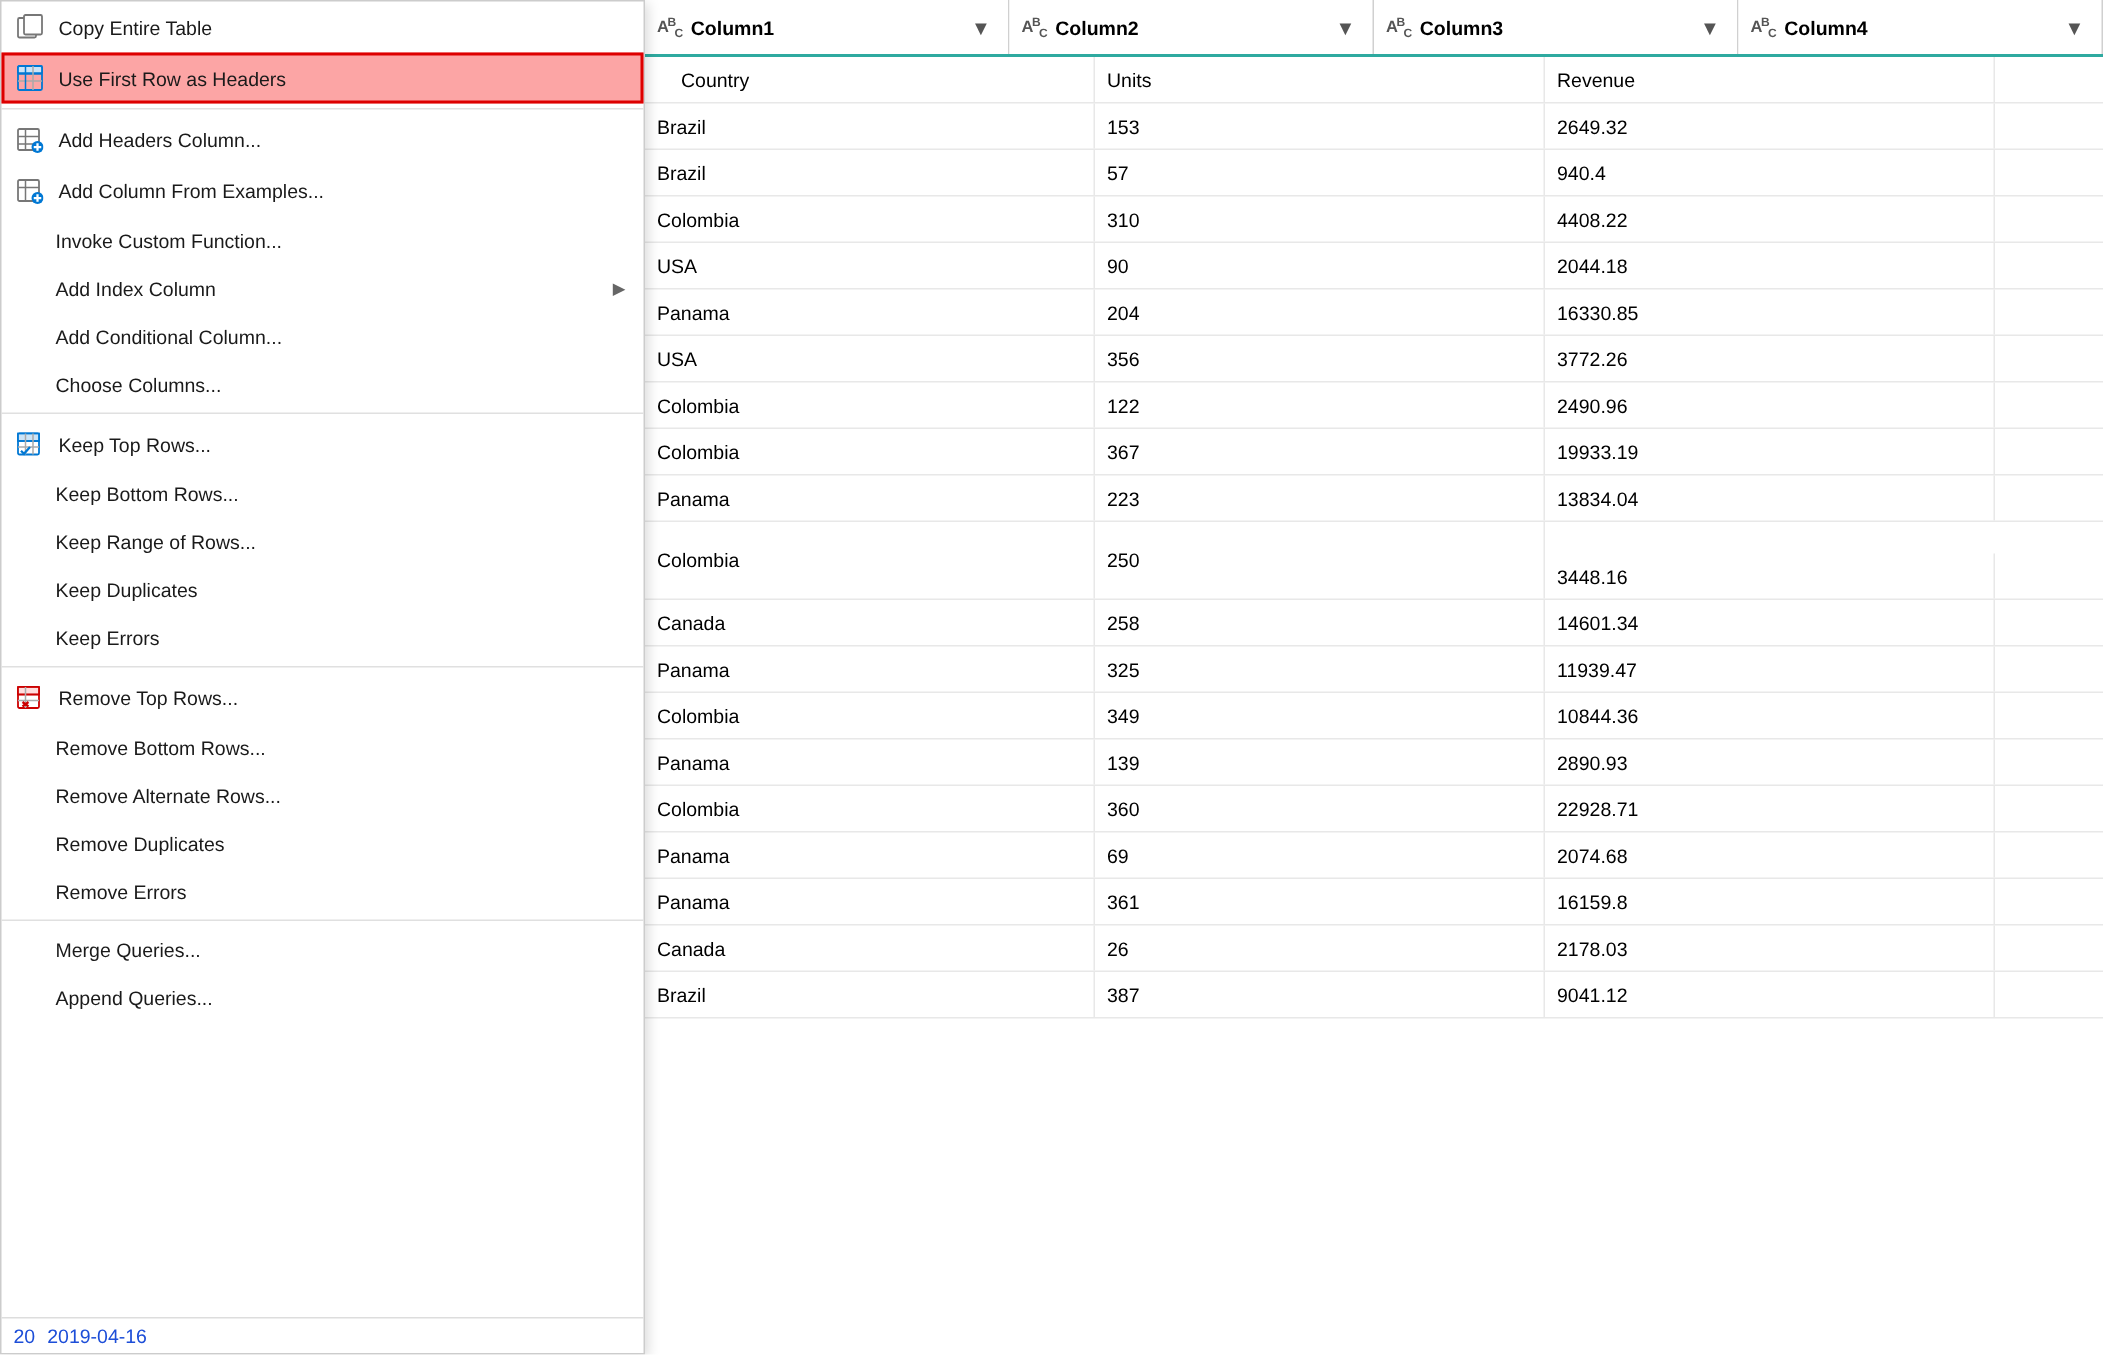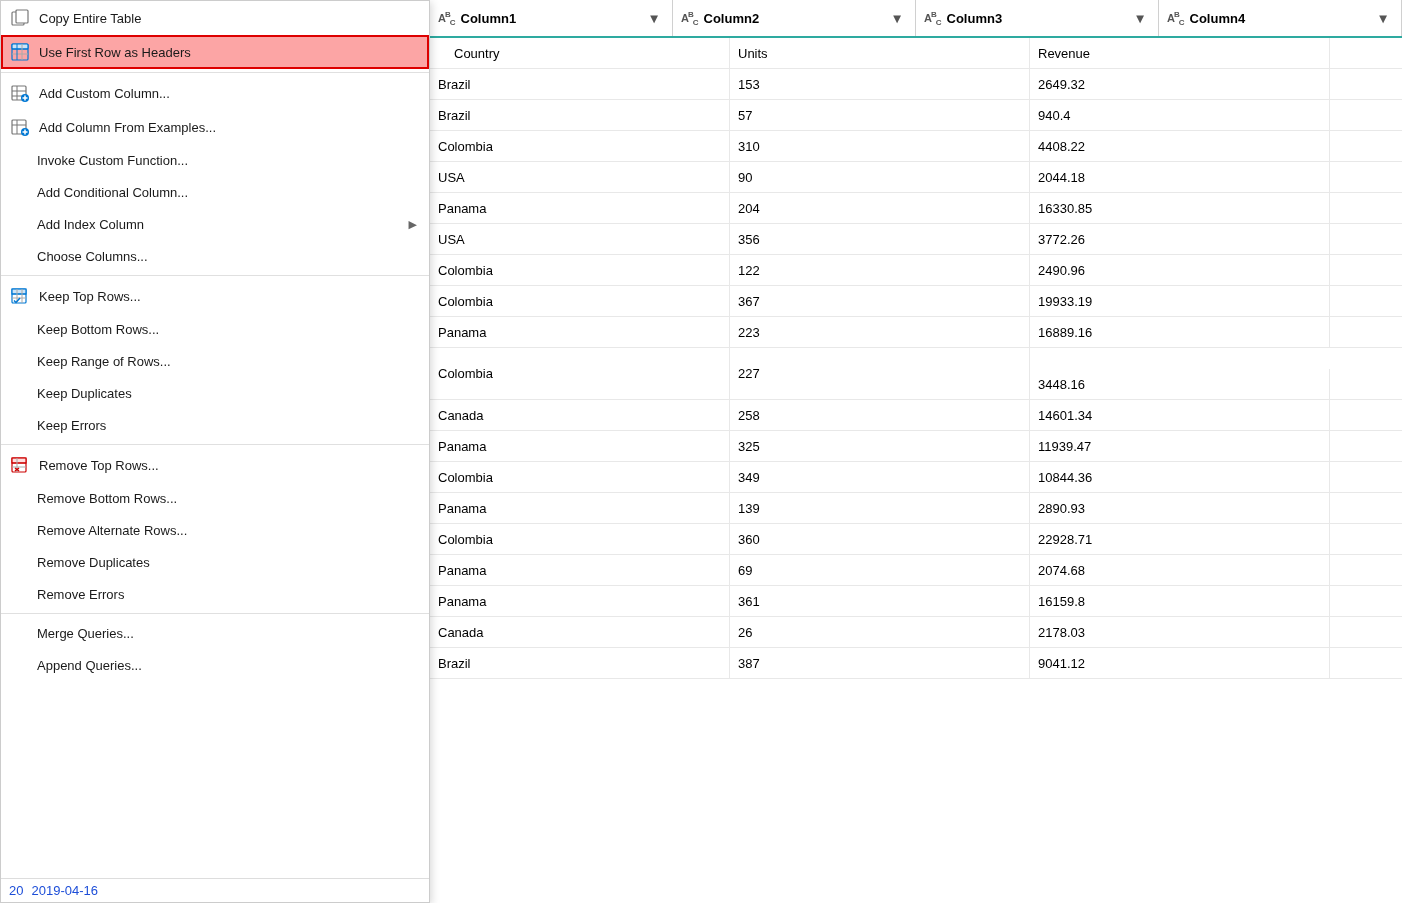--- a/index.html
+++ b/index.html
@@ -215,44 +215,44 @@
             <svg width="18" height="18" viewBox="0 0 18 18" fill="none" xmlns="http://www.w3.org/2000/svg">
       <rect x="1" y="2" width="14" height="14" rx="1" stroke="#777" stroke-width="1.2" fill="none"></rect>
       <line x1="1" y1="7" x2="15" y2="7" stroke="#777" stroke-width="1"></line>
       <line x1="1" y1="12" x2="15" y2="12" stroke="#777" stroke-width="1"></line>
       <line x1="6" y1="2" x2="6" y2="16" stroke="#777" stroke-width="1"></line>
       <circle cx="14" cy="14" r="4" fill="#0078d4"></circle>
       <line x1="14" y1="11.5" x2="14" y2="16.5" stroke="white" stroke-width="1.5"></line>
       <line x1="11.5" y1="14" x2="16.5" y2="14" stroke="white" stroke-width="1.5"></line>
     </svg>
           </span>
-          <span class="menu-label">Add Custom Column...</span>
+          <span class="menu-label">Add Headers Column...</span>
         </div>
         <div class="menu-item">
           <span class="menu-icon">
             <svg width="18" height="18" viewBox="0 0 18 18" fill="none" xmlns="http://www.w3.org/2000/svg">
       <rect x="1" y="2" width="14" height="14" rx="1" stroke="#777" stroke-width="1.2" fill="none"></rect>
       <line x1="1" y1="7" x2="15" y2="7" stroke="#777" stroke-width="1"></line>
       <line x1="6" y1="2" x2="6" y2="16" stroke="#777" stroke-width="1"></line>
       <circle cx="14" cy="14" r="4" fill="#0078d4"></circle>
       <line x1="14" y1="11.5" x2="14" y2="16.5" stroke="white" stroke-width="1.5"></line>
       <line x1="11.5" y1="14" x2="16.5" y2="14" stroke="white" stroke-width="1.5"></line>
     </svg>
           </span>
           <span class="menu-label">Add Column From Examples...</span>
         </div>
         <div class="menu-item indented">
           <span class="menu-label">Invoke Custom Function...</span>
         </div>
         <div class="menu-item indented">
-          <span class="menu-label">Add Conditional Column...</span>
-        </div>
-        <div class="menu-item indented">
           <span class="menu-label">Add Index Column</span>
           <span class="menu-arrow">▶</span>
+        </div>
+        <div class="menu-item indented">
+          <span class="menu-label">Add Conditional Column...</span>
         </div>
         <div class="menu-item indented">
           <span class="menu-label">Choose Columns...</span>
         </div>
         <div class="menu-separator"></div>
         <div class="menu-item">
           <span class="menu-icon">
             <svg width="18" height="18" viewBox="0 0 18 18" fill="none" xmlns="http://www.w3.org/2000/svg">
       <rect x="1" y="2" width="14" height="14" rx="1" stroke="#0078d4" stroke-width="1.2" fill="none"></rect>
       <rect x="1" y="2" width="14" height="5" fill="#cce4f7" stroke="#0078d4" stroke-width="1.2"></rect>
@@ -386,25 +386,25 @@
           <div class="table-cell" style="width: 300px;">2490.96</div>
         </div>
         <div class="table-row">
           <div class="table-cell" style="width: 300px;">Colombia</div>
           <div class="table-cell" style="width: 300px;">367</div>
           <div class="table-cell" style="width: 300px;">19933.19</div>
         </div>
         <div class="table-row">
           <div class="table-cell" style="width: 300px;">Panama</div>
           <div class="table-cell" style="width: 300px;">223</div>
-          <div class="table-cell" style="width: 300px;">16889.16</div>
-        </div>
-        <div class="table-row">
-          <div class="table-cell" style="width: 300px;">Colombia</div>
-          <div class="table-cell" style="width: 300px;">227</div>
+          <div class="table-cell" style="width: 300px;">13834.04</div>
+        </div>
+        <div class="table-row">
+          <div class="table-cell" style="width: 300px;">Colombia</div>
+          <div class="table-cell" style="width: 300px;">250</div>
           <div class="table-cell" style="width: 300px; margin-top: 21px;">3448.16</div>
         </div>
         <div class="table-row">
           <div class="table-cell" style="width: 300px;">Canada</div>
           <div class="table-cell" style="width: 300px;">258</div>
           <div class="table-cell" style="width: 300px;">14601.34</div>
         </div>
         <div class="table-row">
           <div class="table-cell" style="width: 300px;">Panama</div>
           <div class="table-cell" style="width: 300px;">325</div>

